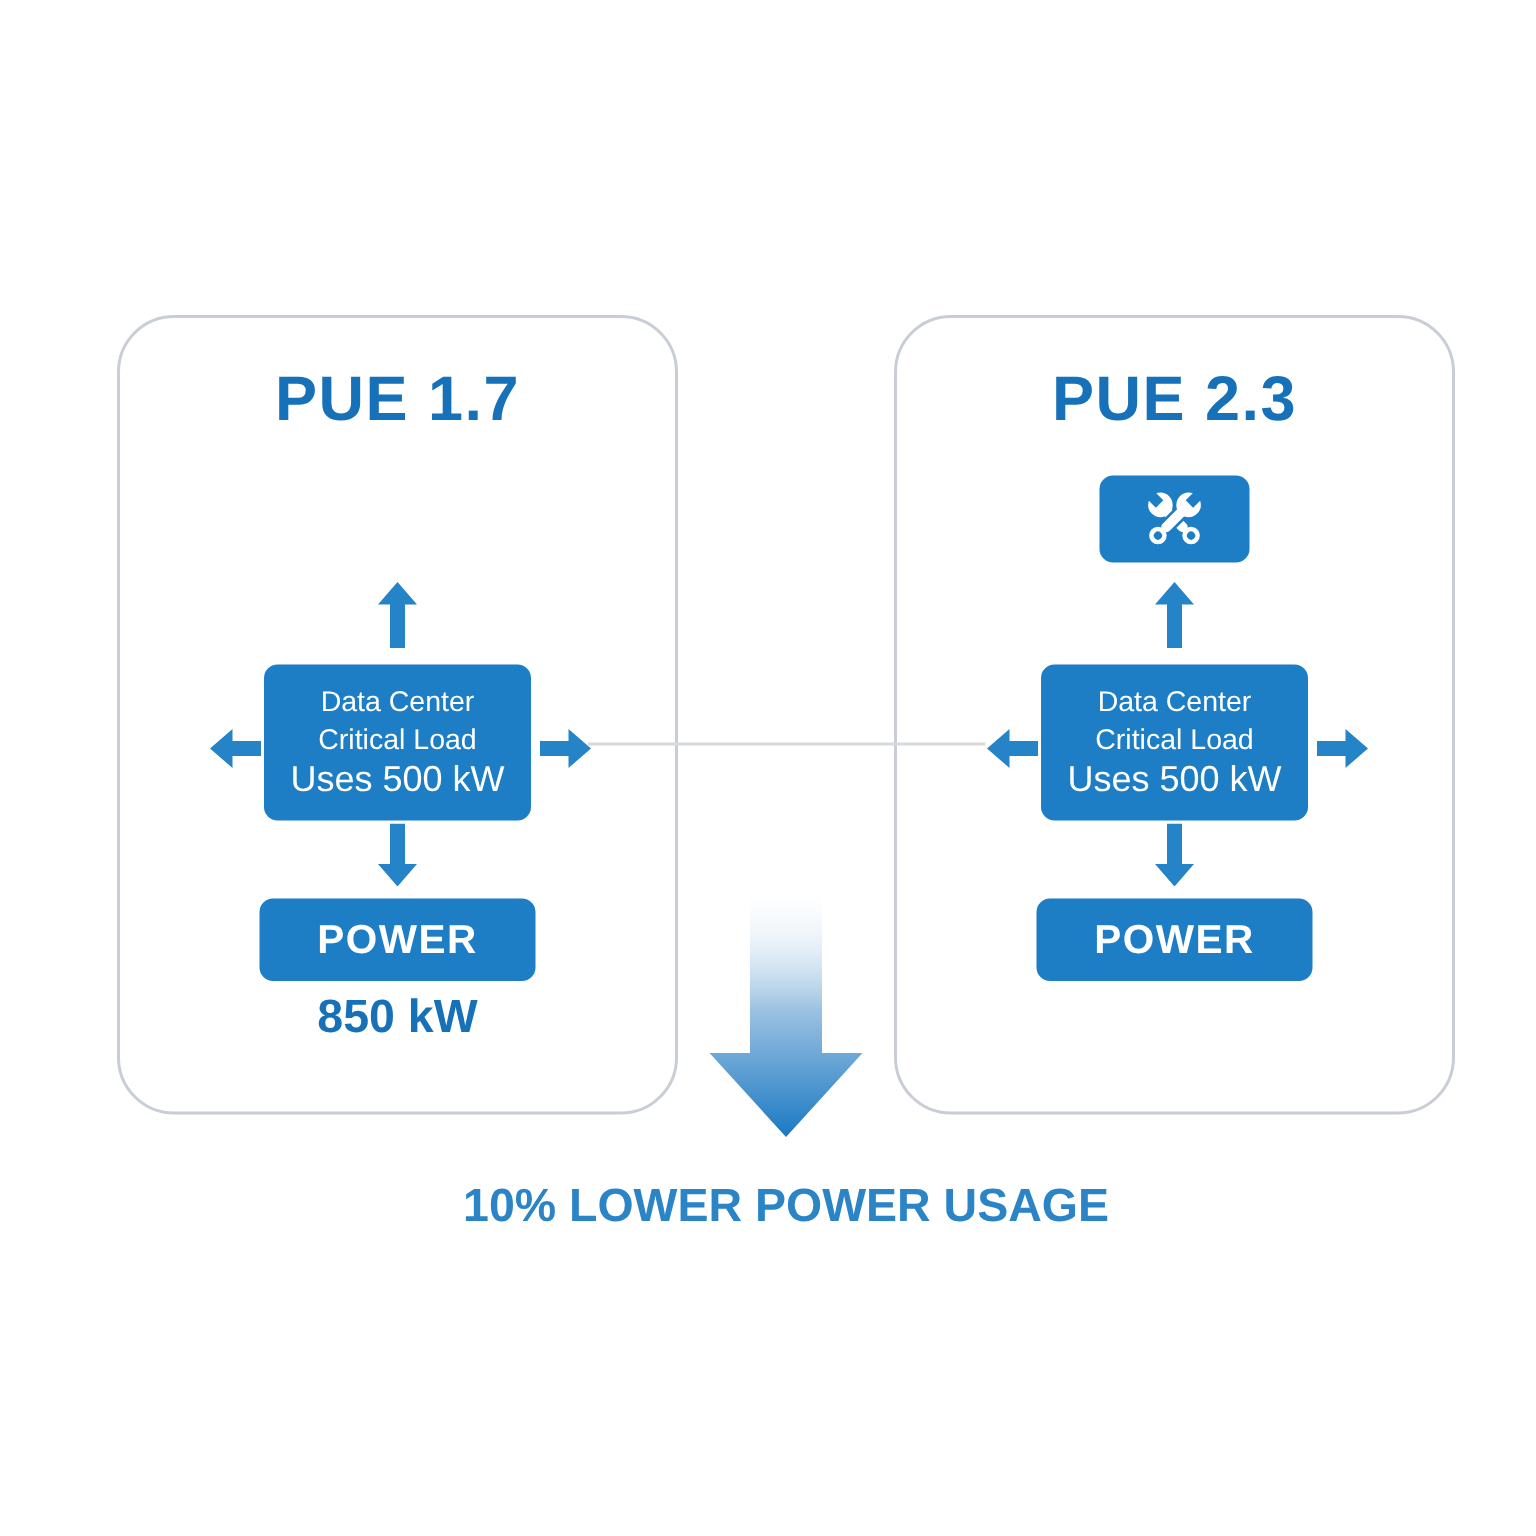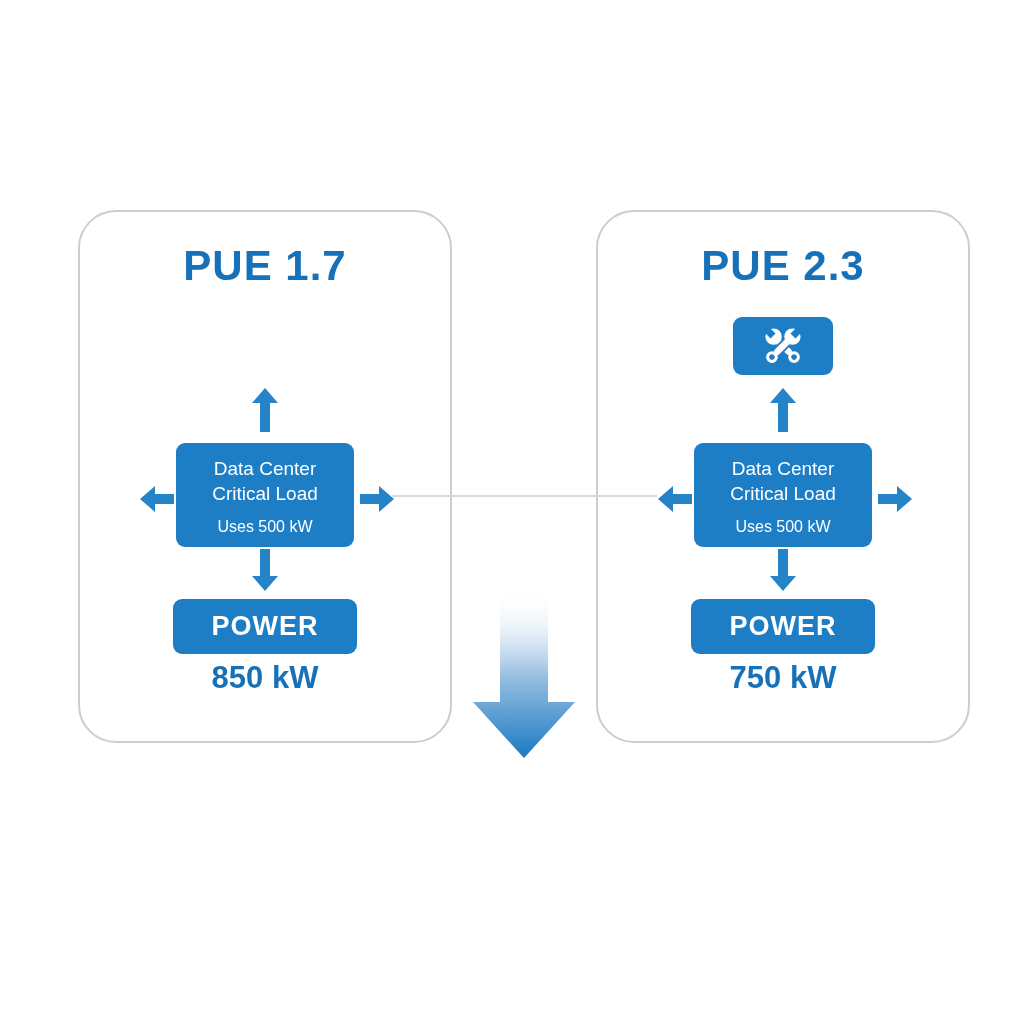--- a/index.html
+++ b/index.html
@@ -31,21 +31,21 @@
   .top-box .mep{color:#ffffff;font-size:25px;font-weight:bold;letter-spacing:.5px;}
 
   .v-arrow{position:absolute;left:50%;transform:translateX(-50%);color:var(--arrow-blue);}
   .up-arrow{top:176px;}
   .mid-down-arrow{top:337px;}
 
   .load-box{position:absolute;top:231px;left:50%;transform:translateX(-50%);
     width:178px;height:104px;background:var(--box-blue);border-radius:9px;
     color:#ffffff;text-align:center;padding-top:13px;}
   .load-box .l1{font-size:19px;font-weight:normal;line-height:25px;}
-  .load-box .usage{font-size:16px;font-weight:normal;margin-top:12px;}
+  .load-box .usage{font-size:24px;font-weight:normal;}
 
   .side-arrow{position:absolute;top:273px;color:var(--arrow-blue);}
   .side-arrow.west{left:60px;}
   .side-arrow.east{left:280px;}
 
   .power-box{position:absolute;top:387px;left:50%;transform:translateX(-50%);
     width:184px;height:55px;background:var(--box-blue);border-radius:9px;
     display:flex;align-items:center;justify-content:center;}
   .power-box span{color:#ffffff;font-size:27px;font-weight:bold;letter-spacing:1px;}
 
@@ -164,32 +164,32 @@
     <span class="v-arrow mid-down-arrow">
       <svg width="28" height="42" viewBox="0 0 28 42">
           <polygon fill="currentColor" points="14,42 1,27 9,27 9,0 19,0 19,27 27,27"></polygon>
         </svg>
     </span>
 
     <div class="power-box">
       <span>POWER</span>
     </div>
 
-    <div class="power-value">750 kW</div>
   </div>
 
   <div class="connector"></div>
 
   <span class="big-arrow">
     <svg width="104" height="170" viewBox="0 0 104 170">
       <defs>
         <linearGradient id="bigArrowGrad" x1="0" y1="0" x2="0" y2="1">
           <stop offset="0" class="stop-top"></stop>
           <stop offset="0.5" class="stop-mid"></stop>
           <stop offset="1" class="stop-bot"></stop>
         </linearGradient>
       </defs>
       <polygon fill="url(#bigArrowGrad)" points="28,0 76,0 76,114 103,114 52,170 1,114 28,114"></polygon>
     </svg>
   </span>
 
+  <div class="headline">10% LOWER POWER USAGE</div>
 
 </div>
 
 </body></html>

